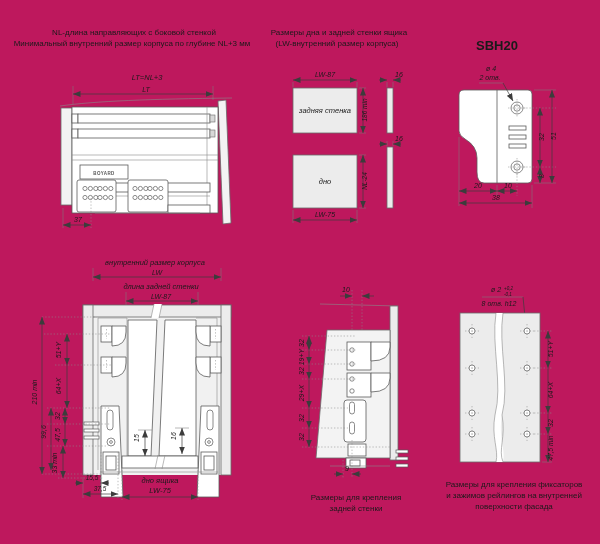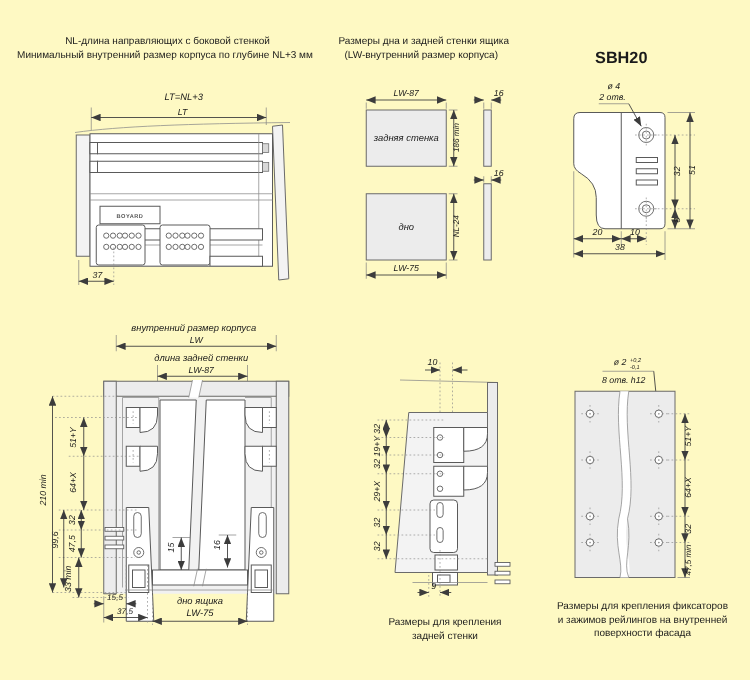--- a/index.html
+++ b/index.html
@@ -1,16 +1,16 @@
 <!DOCTYPE html>
 <html><head>
 <meta charset="utf-8">
 <style>
   html,body{margin:0;padding:0;background:#ffffff;}
-  #page{position:relative;width:600px;height:544px;background:#fef9c3;overflow:hidden;
+  #page{position:relative;width:600px;height:544px;background:#be185d;overflow:hidden;
         font-family:"Liberation Sans",sans-serif;}
   svg{position:absolute;left:0;top:0;}
   text{fill:#1a1a1a;font-family:"Liberation Sans",sans-serif;}
   .hdr{font-size:8px;}
   .cap{font-size:8px;}
   .dimt{font-size:7px;font-style:italic;}
   .dimts{font-size:6.5px;font-style:italic;}
   .lbl{font-size:7.5px;font-style:italic;}
   .hdrit{font-size:7.5px;font-style:italic;}
   .title{font-size:13px;font-weight:bold;}

